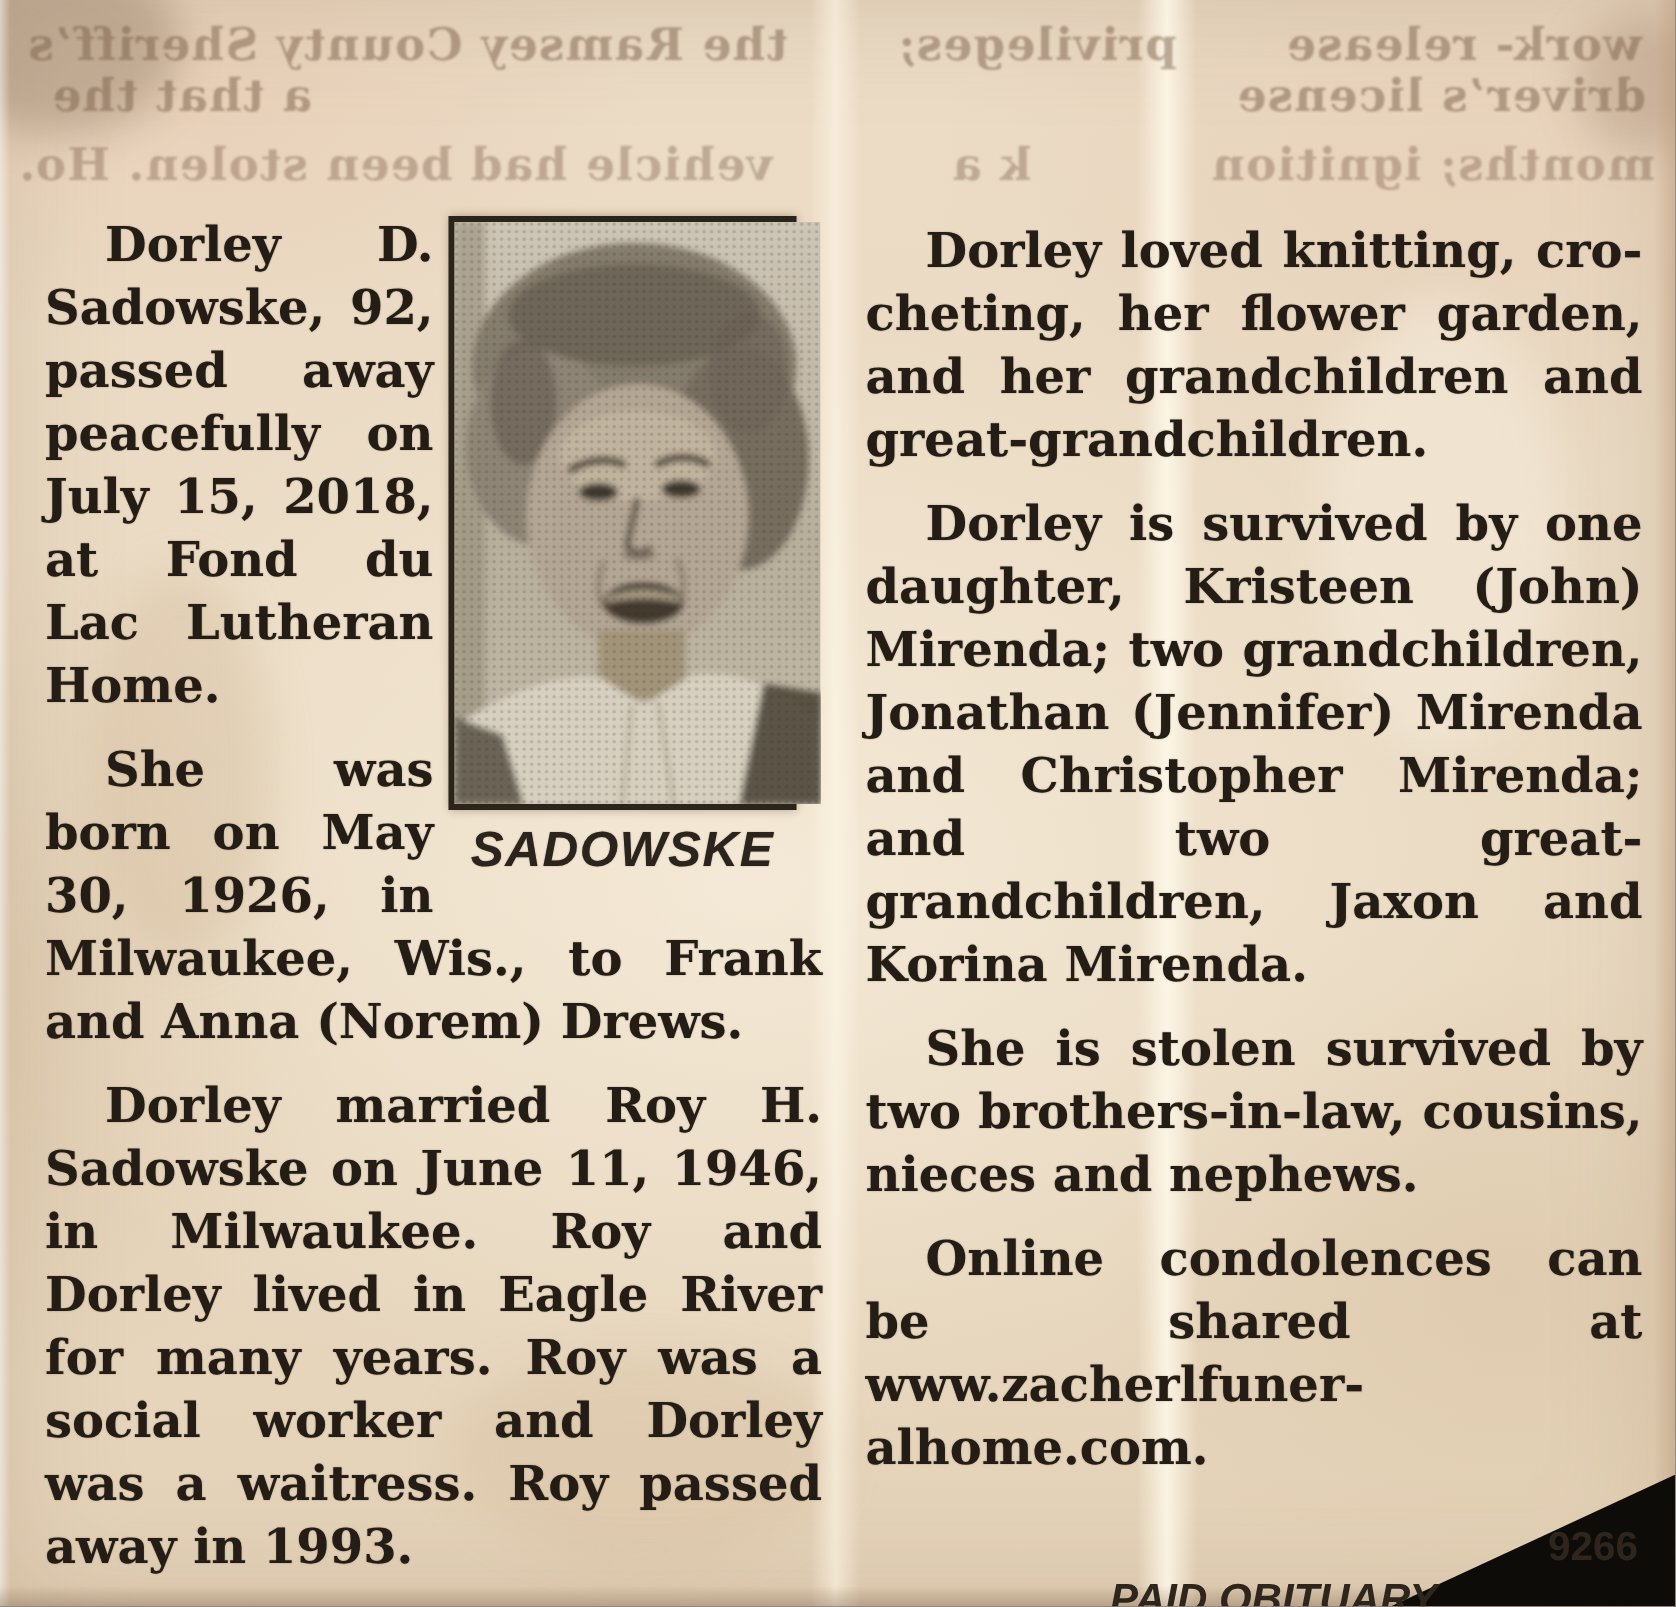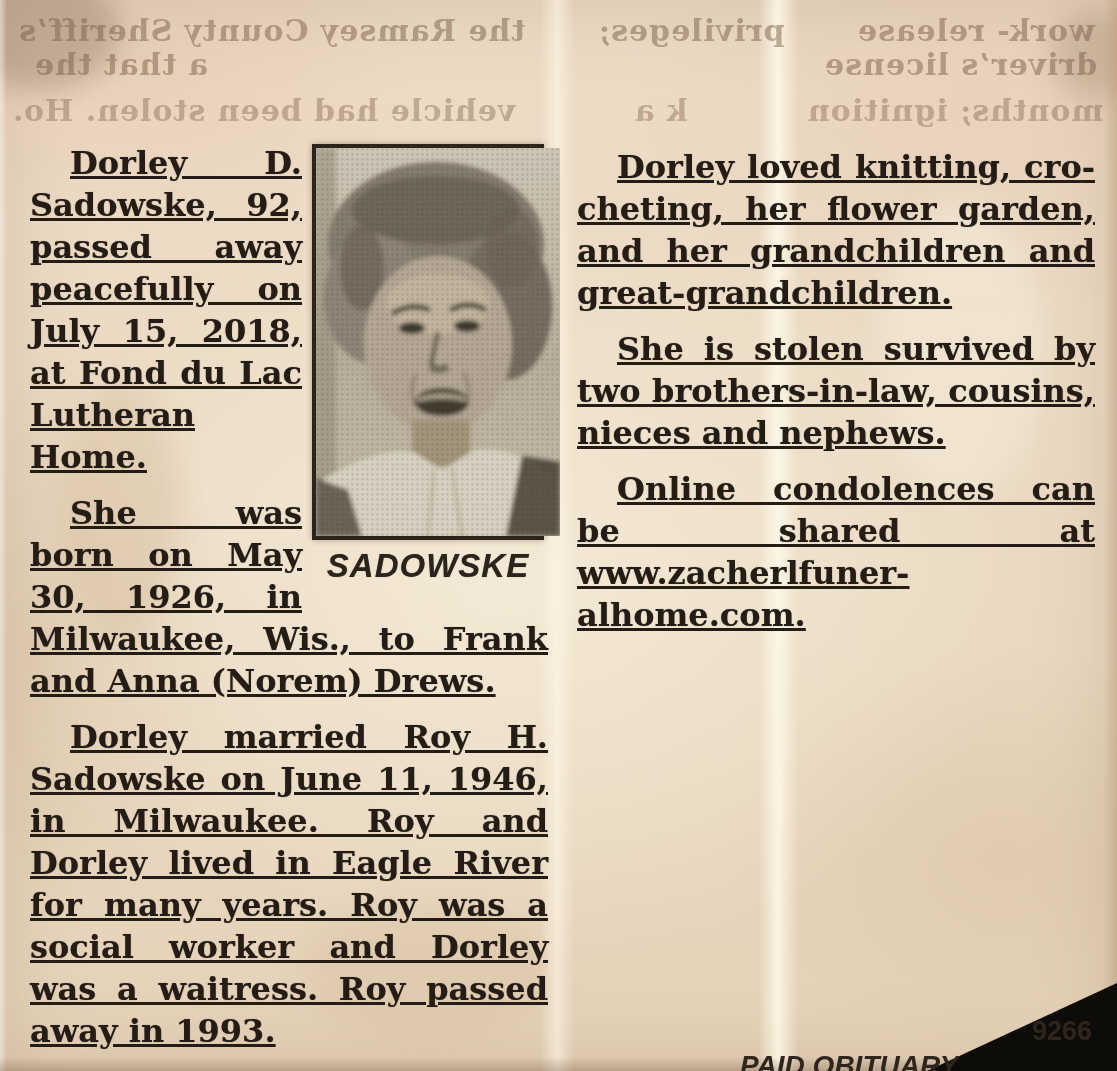--- a/index.html
+++ b/index.html
@@ -51,26 +51,26 @@
     font:italic 700 62px/1.1 "DejaVu Serif",serif;
     color:#1d1710;
     letter-spacing:-2px;
     text-shadow:0 0 1px rgba(30,22,14,.6);}
 
   
   .col{position:absolute;z-index:2;color:#241d15;
     font:700 32px/42px "DejaVu Serif",serif;
     text-align:justify;
     text-shadow:0 0 1px rgba(40,30,18,.45);}
-  .col p{margin:0 0 14px 0;text-indent:40px;text-decoration:underline;}
+  .col p{margin:0 0 14px 0;text-indent:40px;}
   .col-left{left:30px;top:142px;width:518px;}
   .col-right{left:577px;top:146px;width:518px;}
 
   
-  .photo-wrap{float:right;width:232px;margin:2px 4px 4px 10px;}
+  .photo-wrap{float:right;width:232px;margin:2px 17px 4px 10px;}
   .photo-frame{border:4px solid #2b241a;background:#b9b0a0;
     box-shadow:0 0 6px rgba(80,60,40,.4);}
   .photo-frame svg{display:block;}
   .photo-caption{margin-top:8px;text-align:center;text-indent:0;
     font:italic 700 33px/1.1 "Liberation Sans",sans-serif;
     color:#2a241c;letter-spacing:1px;}
 
   
   .squiggle{position:absolute;z-index:1;left:522px;top:150px;opacity:.35;}
 
@@ -173,20 +173,21 @@
       </div>
       <div class="photo-caption">SADOWSKE</div>
     </div>
     <p>Dorley D. Sadowske, 92, passed away peace­fully on July 15, 2018, at Fond du Lac Lutheran Home.</p>
     <p>She was born on May 30, 1926, in Milwaukee, Wis., to Frank and Anna (Norem) Drews.</p>
     <p>Dorley married Roy H. Sadowske on June 11, 1946, in Milwaukee. Roy and Dorley lived in Eagle River for many years. Roy was a social worker and Dorley was a waitress. Roy passed away in 1993.</p>
   </div>
 
   <div class="col col-right">
     <p>Dorley loved knitting, cro­cheting, her flower garden, and her grandchildren and great-grandchildren.</p>
+    <p>Dorley is survived by one daughter, Kristeen (John) Mirenda; two grandchildren, Jonathan (Jennifer) Mirenda and Christopher Mirenda; and two great-grandchildren, Jaxon and Korina Mirenda.</p>
     <p>She is stolen survived by two brothers-in-law, cousins, nieces and nephews.</p>
     <p>Online condolences can be shared at www.zacherlfuner­alhome.com.</p>
   </div>
 
   <div class="paid">PAID OBITUARY</div>
   <div class="serial">9266</div>
 
   <div class="bottom-shade"></div>
   <div class="corner-black"></div>
 </div>

